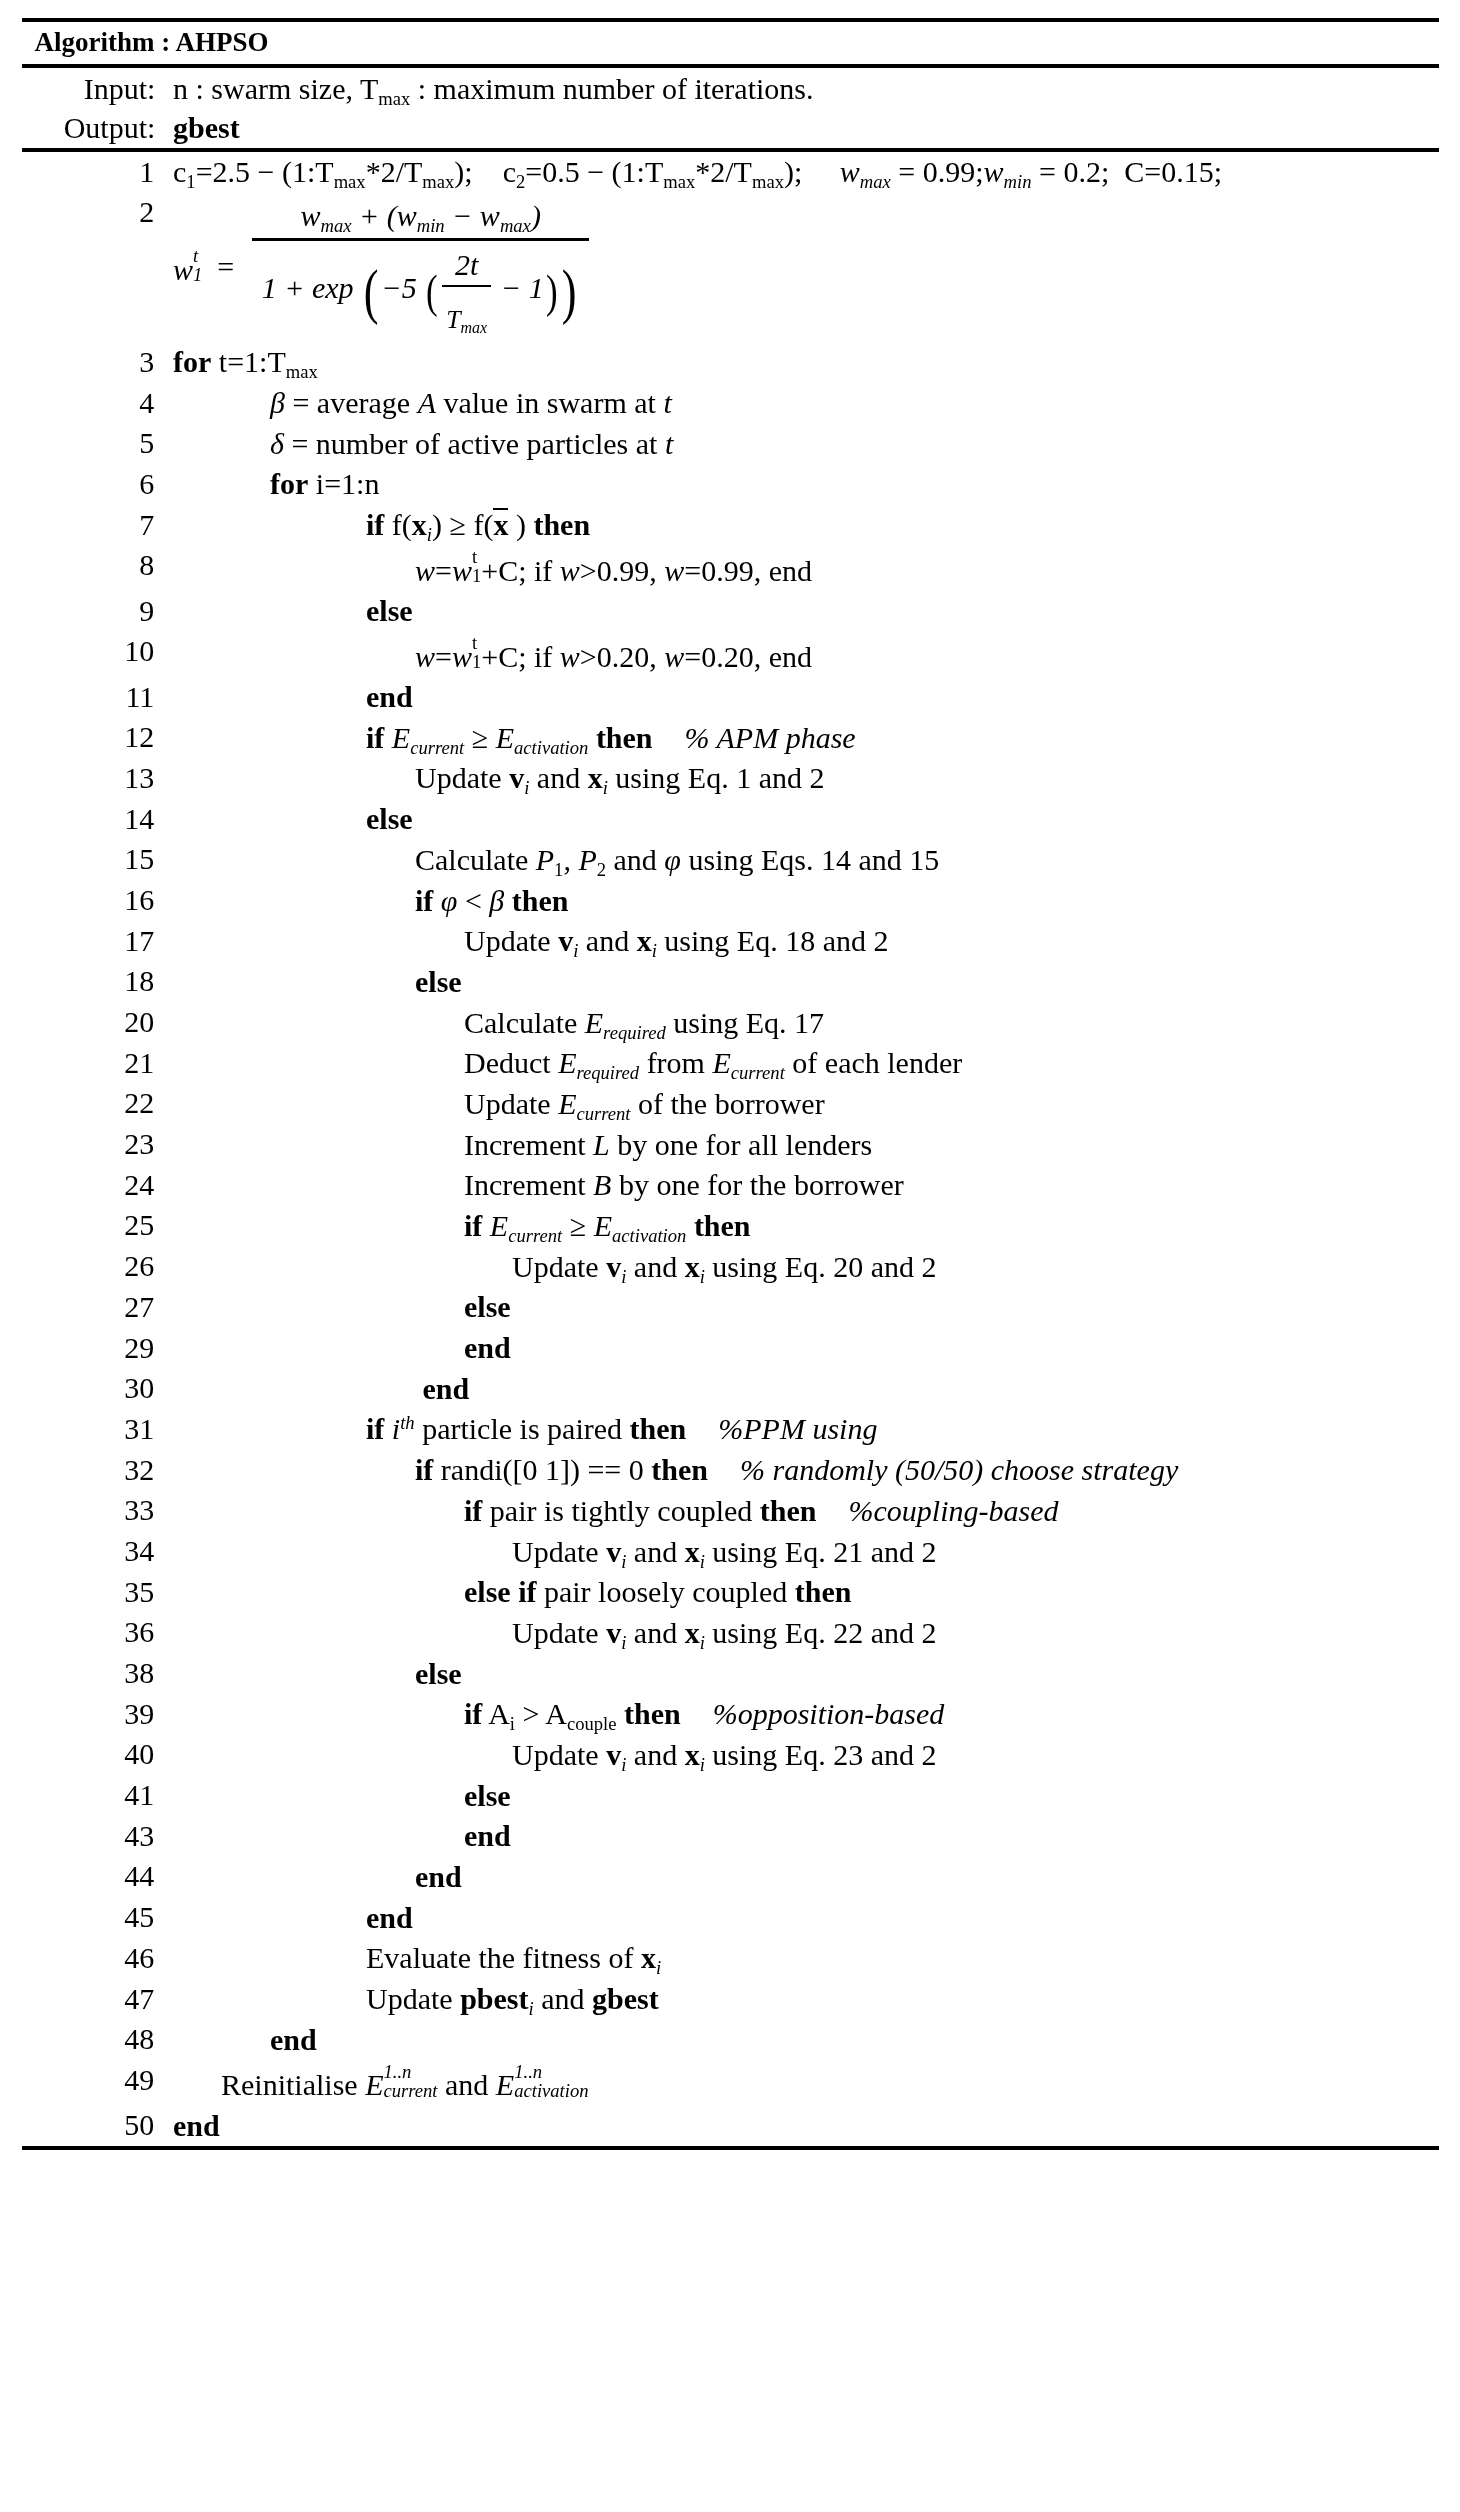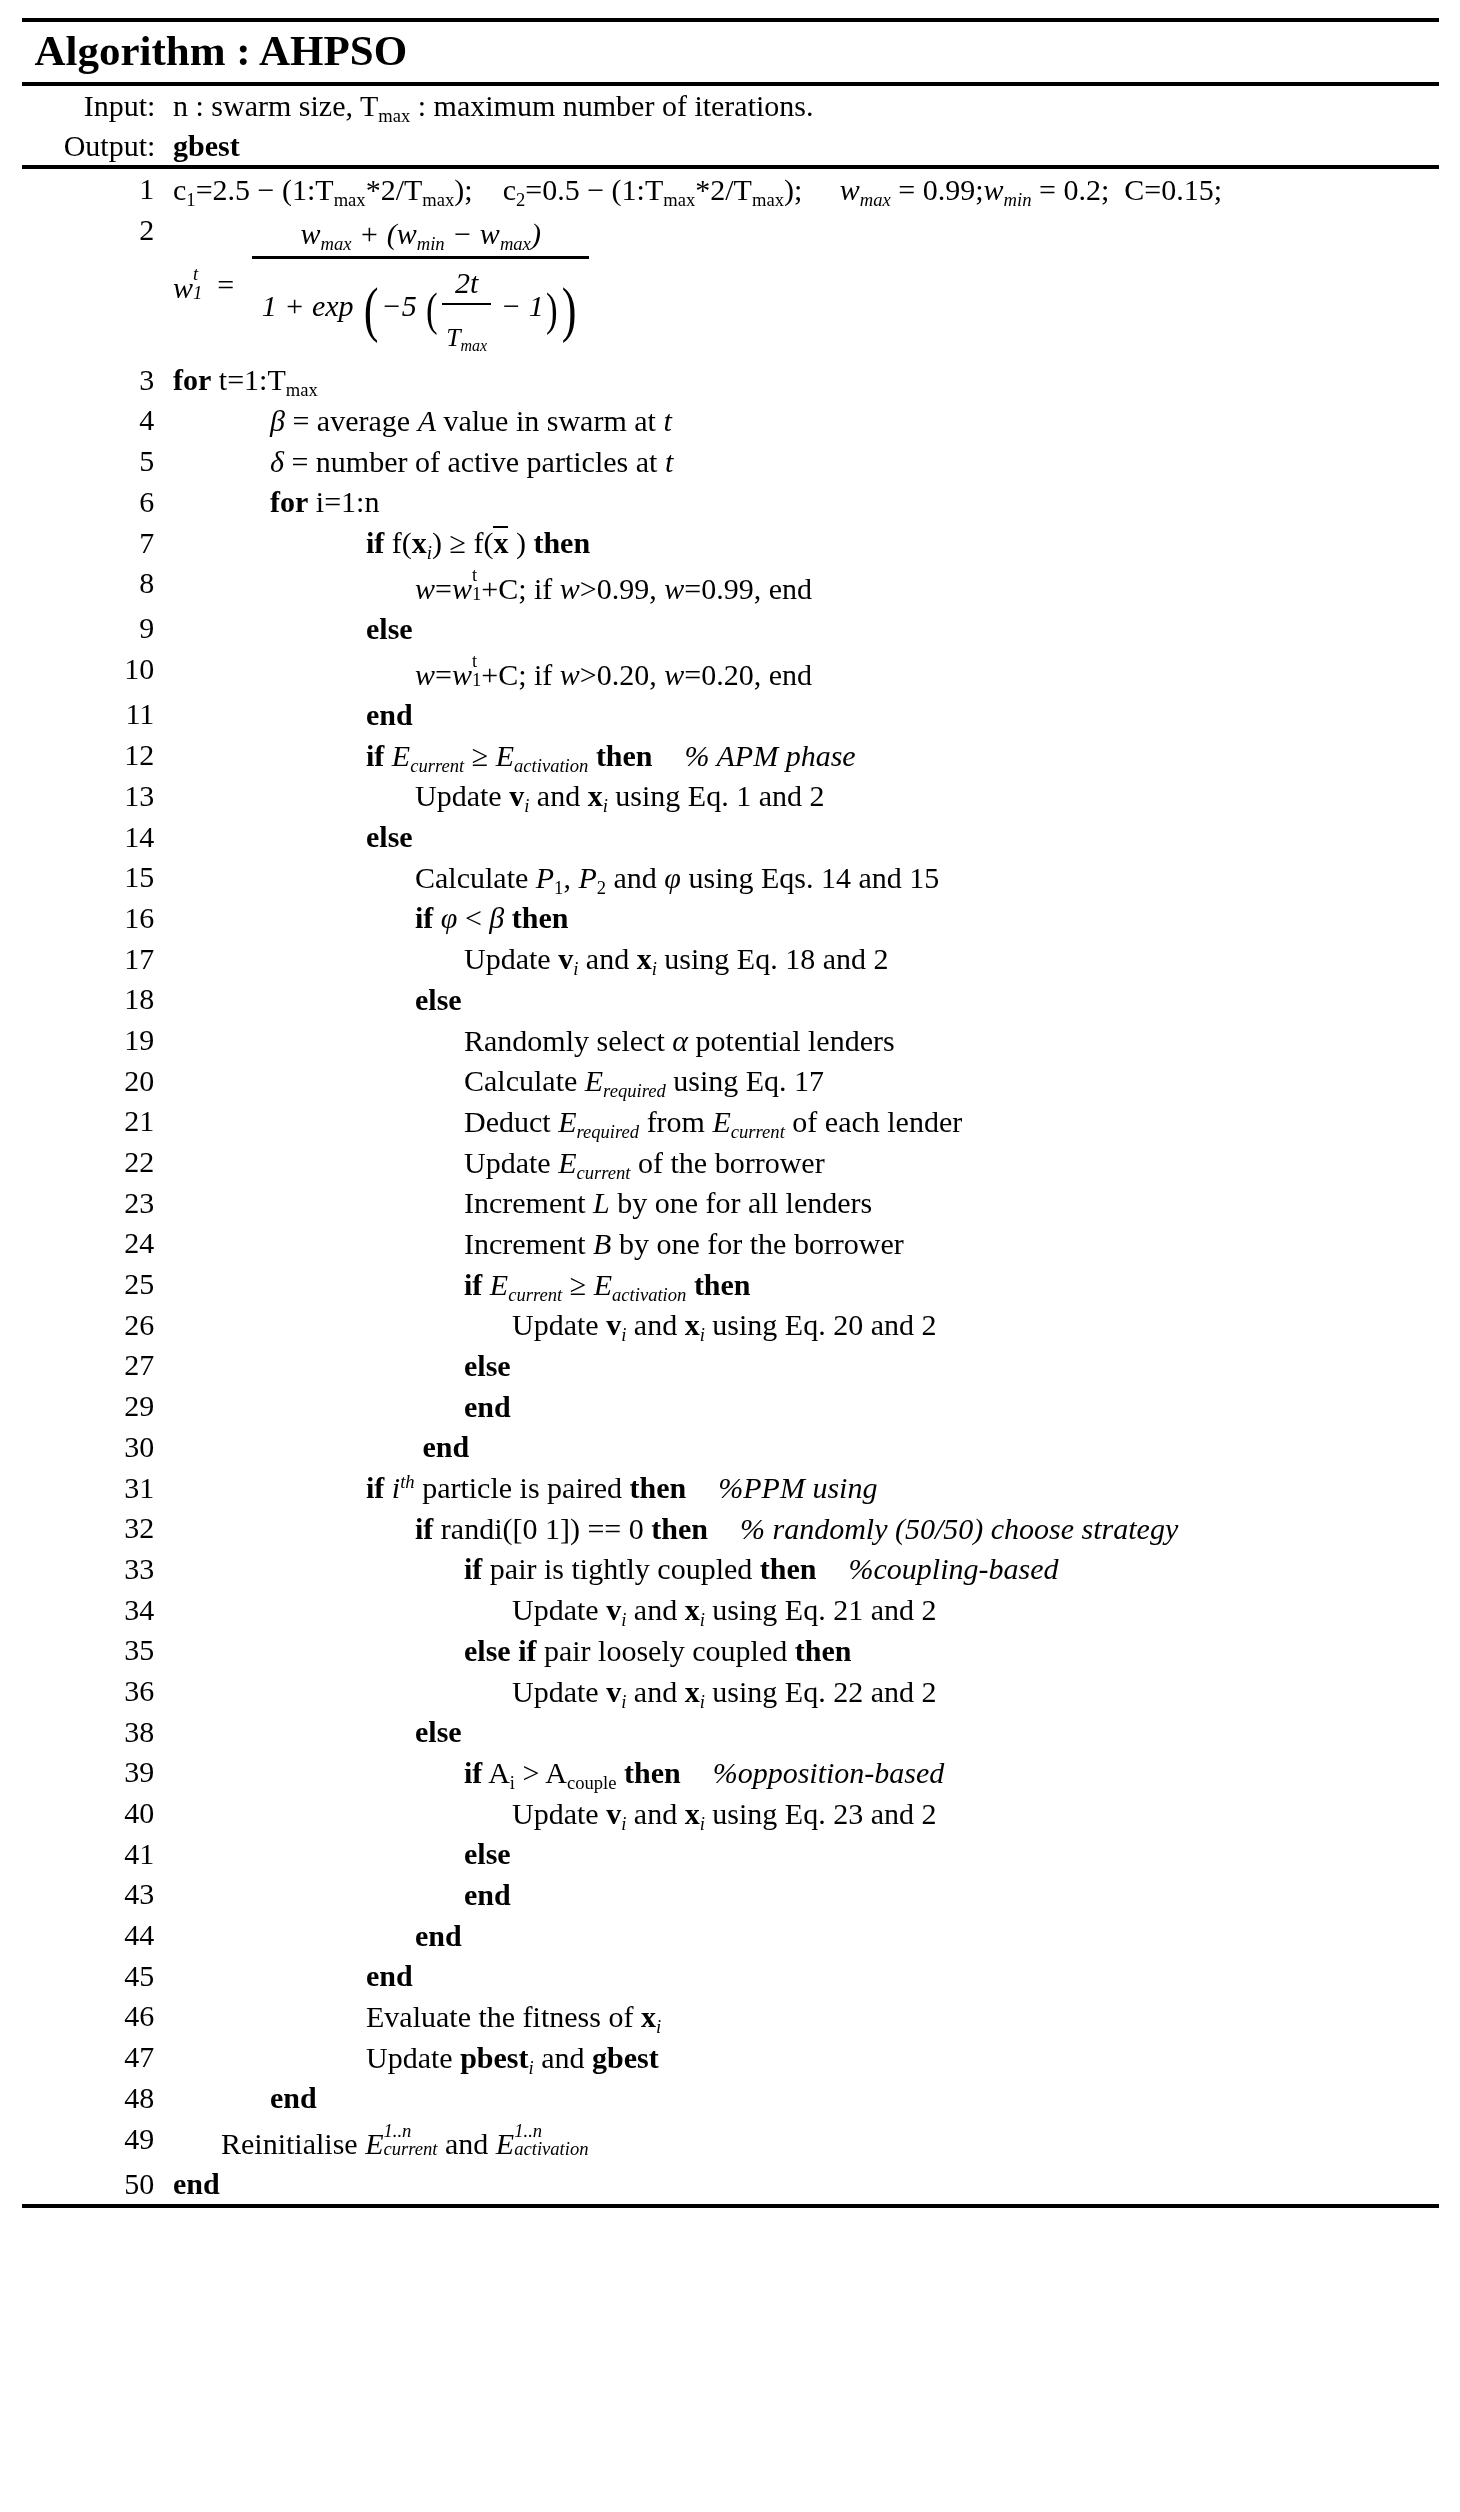--- a/index.html
+++ b/index.html
@@ -25,21 +25,21 @@
     border-collapse: collapse;
     table-layout: fixed;
     margin-top: 17.7px;
   }
   .rule-top    { border-top: 4.7px solid #000; }
   .rule-mid    { border-top: 4.2px solid #000; }
   .rule-bottom { border-top: 4.7px solid #000; }
 
   .title-row td {
     padding: 5.2px 0 7.3px 12.5px;
-    font-size: 43px;
+    font-size: 27px;
     font-weight: bold;
     line-height: 1.12;
   }
   .io-row td {
     padding: 2.1px 0 2.1px 0;
     font-size: 30px;
     line-height: 1.18;
     vertical-align: baseline;
   }
   .io-label {
@@ -281,24 +281,20 @@
       <tr>
         <td class="num-col">17</td>
         <td class="code-col i6">Update <span class="vecb">v</span><sub class="mathit">i</sub> and <span class="vecb">x</span><sub class="mathit">i</sub> using Eq. 18 and 2</td>
       </tr>
 
       <tr>
         <td class="num-col">18</td>
         <td class="code-col i5"><b>else</b></td>
       </tr>
 
-      <tr>
-        <td class="num-col">19</td>
-        <td class="code-col i6">Randomly select <span class="mathit">α</span> potential lenders</td>
-      </tr>
 
       <tr>
         <td class="num-col">20</td>
         <td class="code-col i6">Calculate <span class="mathit">E<sub>required</sub></span> using Eq. 17</td>
       </tr>
 
       <tr>
         <td class="num-col">21</td>
         <td class="code-col i6">Deduct <span class="mathit">E<sub>required</sub></span> from <span class="mathit">E<sub>current</sub></span> of each lender</td>
       </tr>

